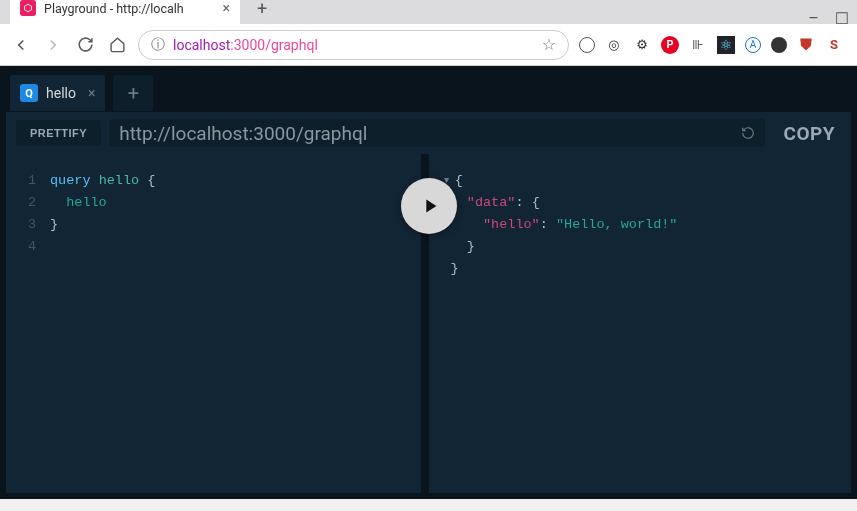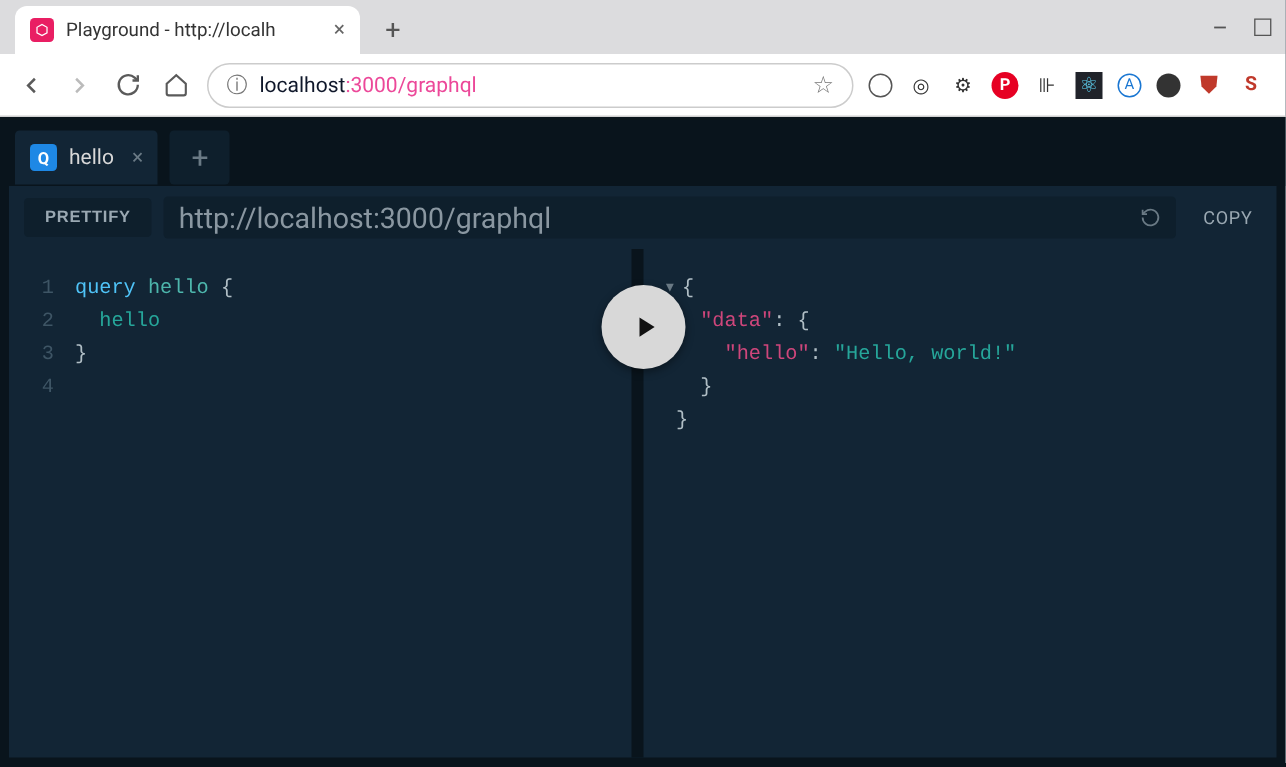--- a/index.html
+++ b/index.html
@@ -1,56 +1,56 @@
 <!DOCTYPE html>
 <html><head>
 <meta charset="utf-8">
 <style>
   * { margin: 0; padding: 0; box-sizing: border-box; }
   body { font-family: -apple-system, BlinkMacSystemFont, "Segoe UI", Roboto, sans-serif; background: #f0f0f0; width: 857px; height: 511px; overflow: hidden; }
   
   
   .browser-chrome { background: #ebebed; }
-  .tab-strip { height: 36px; background: #dcdcde; display: flex; align-items: flex-end; padding-left: 10px; }
+  .tab-strip { height: 24px; background: #dcdcde; display: flex; align-items: flex-end; padding-left: 10px; }
   .tab { background: #fff; height: 32px; width: 230px; border-radius: 8px 8px 0 0; display: flex; align-items: center; padding: 0 10px; gap: 8px; font-size: 12.5px; color: #333; }
   .tab-favicon { width: 16px; height: 16px; background: #e91e63; border-radius: 3px; display: flex; align-items: center; justify-content: center; }
   .tab-favicon svg { width: 10px; height: 10px; }
   .tab-title { flex: 1; white-space: nowrap; overflow: hidden; text-overflow: ellipsis; }
   .tab-close { font-size: 14px; color: #666; cursor: pointer; }
   .new-tab-btn { width: 28px; height: 28px; display: flex; align-items: center; justify-content: center; font-size: 18px; color: #555; margin-left: 8px; margin-bottom: 2px; }
   .window-controls { position: absolute; right: 8px; top: 0; height: 36px; display: flex; align-items: center; gap: 16px; }
   .window-controls span { font-size: 16px; color: #555; }
   
   .nav-bar { height: 42px; background: #fff; display: flex; align-items: center; padding: 0 10px; gap: 10px; border-bottom: 1px solid #d0d0d0; }
   .nav-btn { width: 22px; height: 22px; display: flex; align-items: center; justify-content: center; color: #5a5a5a; }
   .nav-btn.disabled { color: #bbb; }
   .address-bar { flex: 1; height: 30px; border: 1px solid #ccc; border-radius: 15px; display: flex; align-items: center; padding: 0 12px; font-size: 14px; color: #333; gap: 8px; }
   .address-bar .info-icon { color: #777; }
-  .address-bar .url-host-dim { color: #0f172a; }
+  .address-bar .url-host-dim { color: #a21caf; }
   .address-bar .url-path { color: #ec4899; }
   .addr-spacer { flex: 1; }
   .star { color: #777; font-size: 16px; }
   .ext-icons { display: flex; align-items: center; gap: 10px; padding-right: 4px; }
   .ext-icons span { width: 18px; height: 18px; display: flex; align-items: center; justify-content: center; font-size: 13px; }
   
   
   .playground { background: #09141c; color: #ccc; height: calc(511px - 78px); display: flex; flex-direction: column; position: relative; }
   
   .pg-tabs { height: 46px; background: #09141c; display: flex; align-items: center; padding: 8px 10px 0 10px; gap: 8px; }
   .pg-tab { background: #122535; height: 36px; display: flex; align-items: center; padding: 0 10px; gap: 8px; border-radius: 3px 3px 0 0; font-size: 14px; color: #d8d8d8; }
   .pg-tab-icon { width: 18px; height: 18px; background: #1e88e5; border-radius: 3px; display: flex; align-items: center; justify-content: center; color: #fff; font-size: 11px; font-weight: bold; }
   .pg-tab-close { color: #6a7a85; font-size: 14px; margin-left: 4px; }
   .pg-new-tab { width: 40px; height: 36px; background: #0e1f2c; display: flex; align-items: center; justify-content: center; color: #6a7a85; font-size: 20px; border-radius: 3px; }
   
   .pg-toolbar { height: 42px; background: #122535; display: flex; align-items: center; padding: 0 10px; gap: 8px; margin: 0 6px; }
   .pg-tool-btn { background: #0e1f2c; color: #9aa8b2; border: none; padding: 7px 14px; font-size: 11px; font-weight: 600; letter-spacing: 0.5px; border-radius: 3px; }
   .pg-endpoint { flex: 1; background: #0e1f2c; height: 28px; border-radius: 3px; display: flex; align-items: center; padding: 0 10px; color: #8a97a1; font-size: 19px; gap: 8px; }
   .pg-endpoint-url { flex: 1; }
   .pg-reload { color: #6a7a85; }
-  .pg-copy { color: #9aa8b2; font-size: 12px; font-weight: 400; letter-spacing: 0.5px; padding: 0 6px 0 10px; }
+  .pg-copy { color: #9aa8b2; font-size: 19px; font-weight: 700; letter-spacing: 0.5px; padding: 0 6px 0 10px; }
   
   .pg-body { flex: 1; display: flex; background: #122535; margin: 0 6px 6px 6px; position: relative; }
   .editor-pane { flex: 1; padding: 16px 10px; font-family: "SFMono-Regular", Consolas, "Liberation Mono", Menlo, monospace; font-size: 13.5px; line-height: 22px; display: flex; }
   .gutter { color: #3e5565; text-align: right; width: 20px; margin-right: 14px; user-select: none; }
   .gutter div { height: 22px; }
   .code { white-space: pre; }
   .tok-keyword { color: #4fc3f7; }
   .tok-def { color: #4db6ac; }
   .tok-field { color: #26a69a; }
   .tok-brace { color: #b0bec5; }

